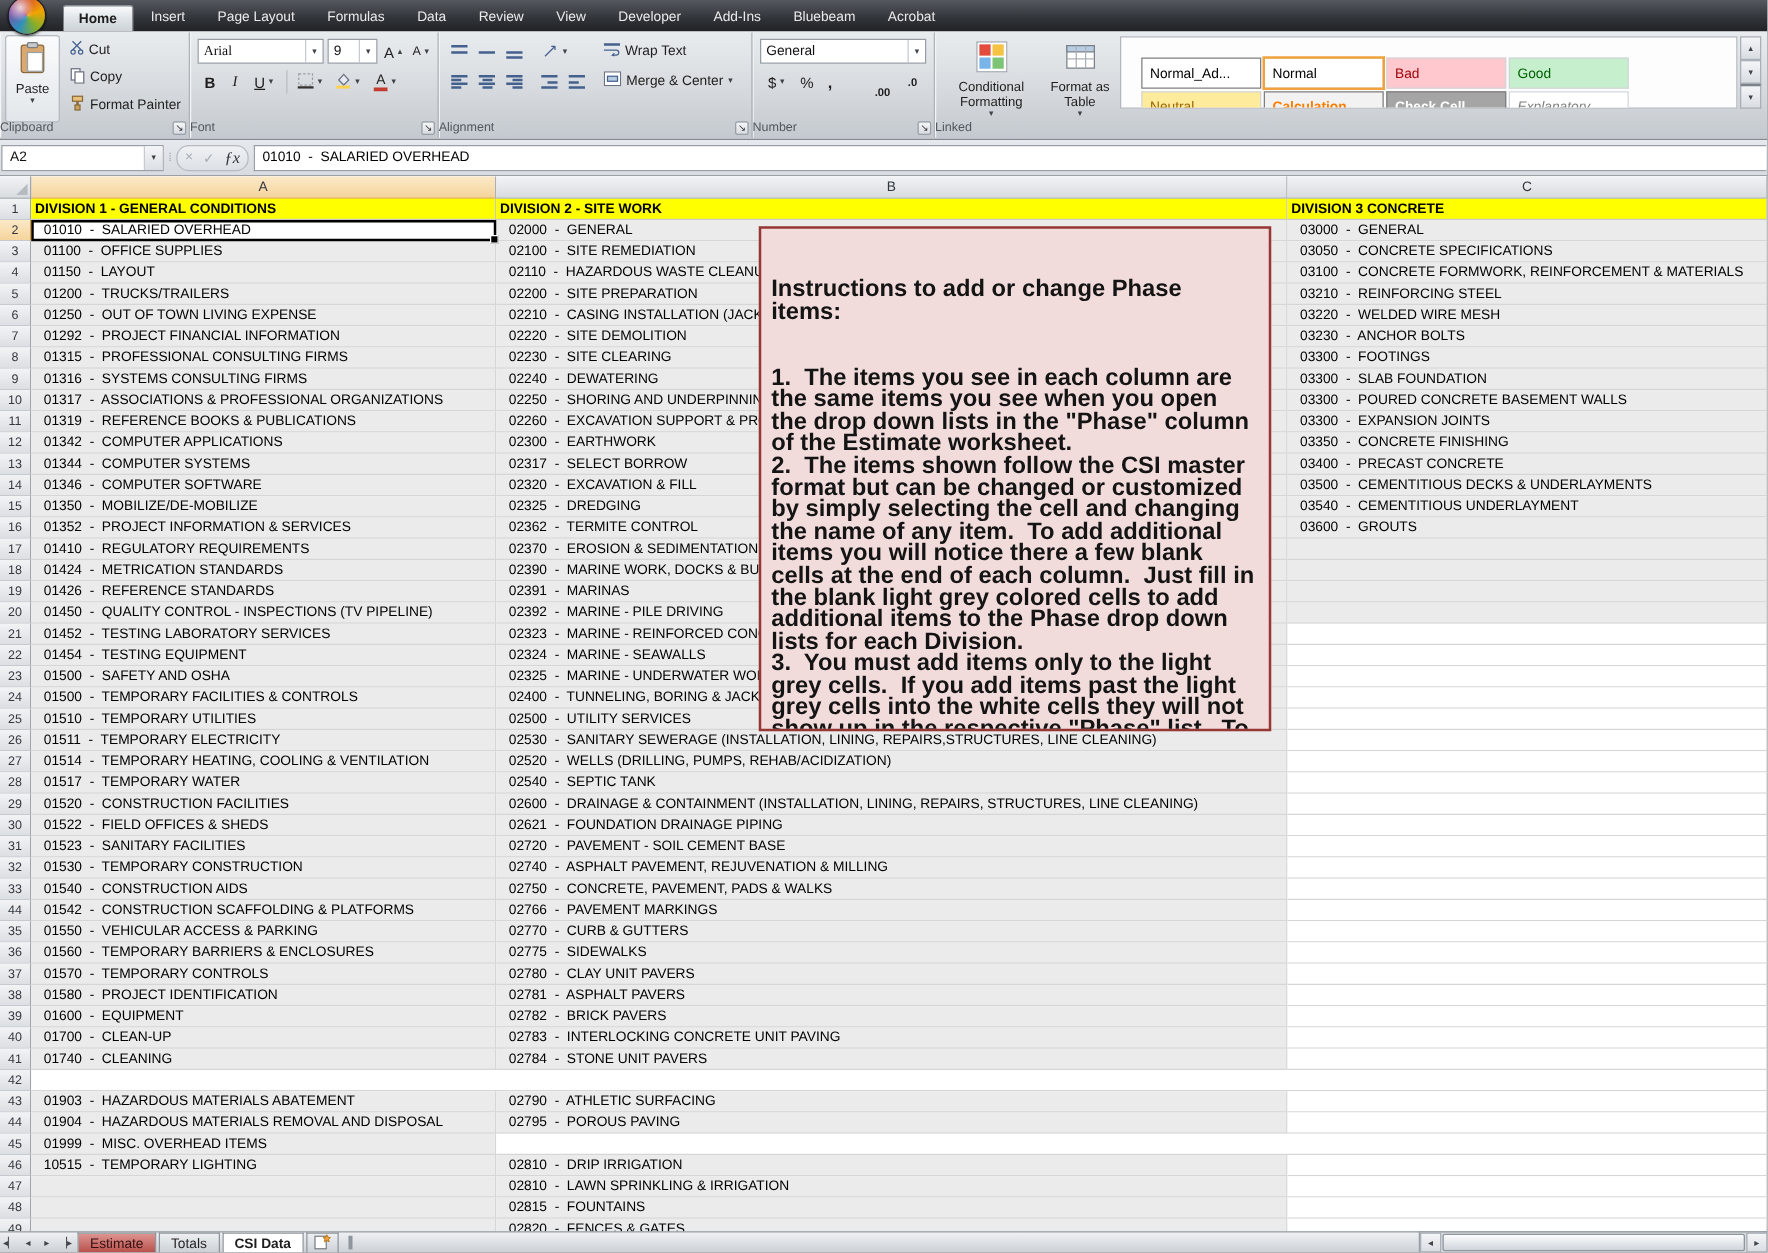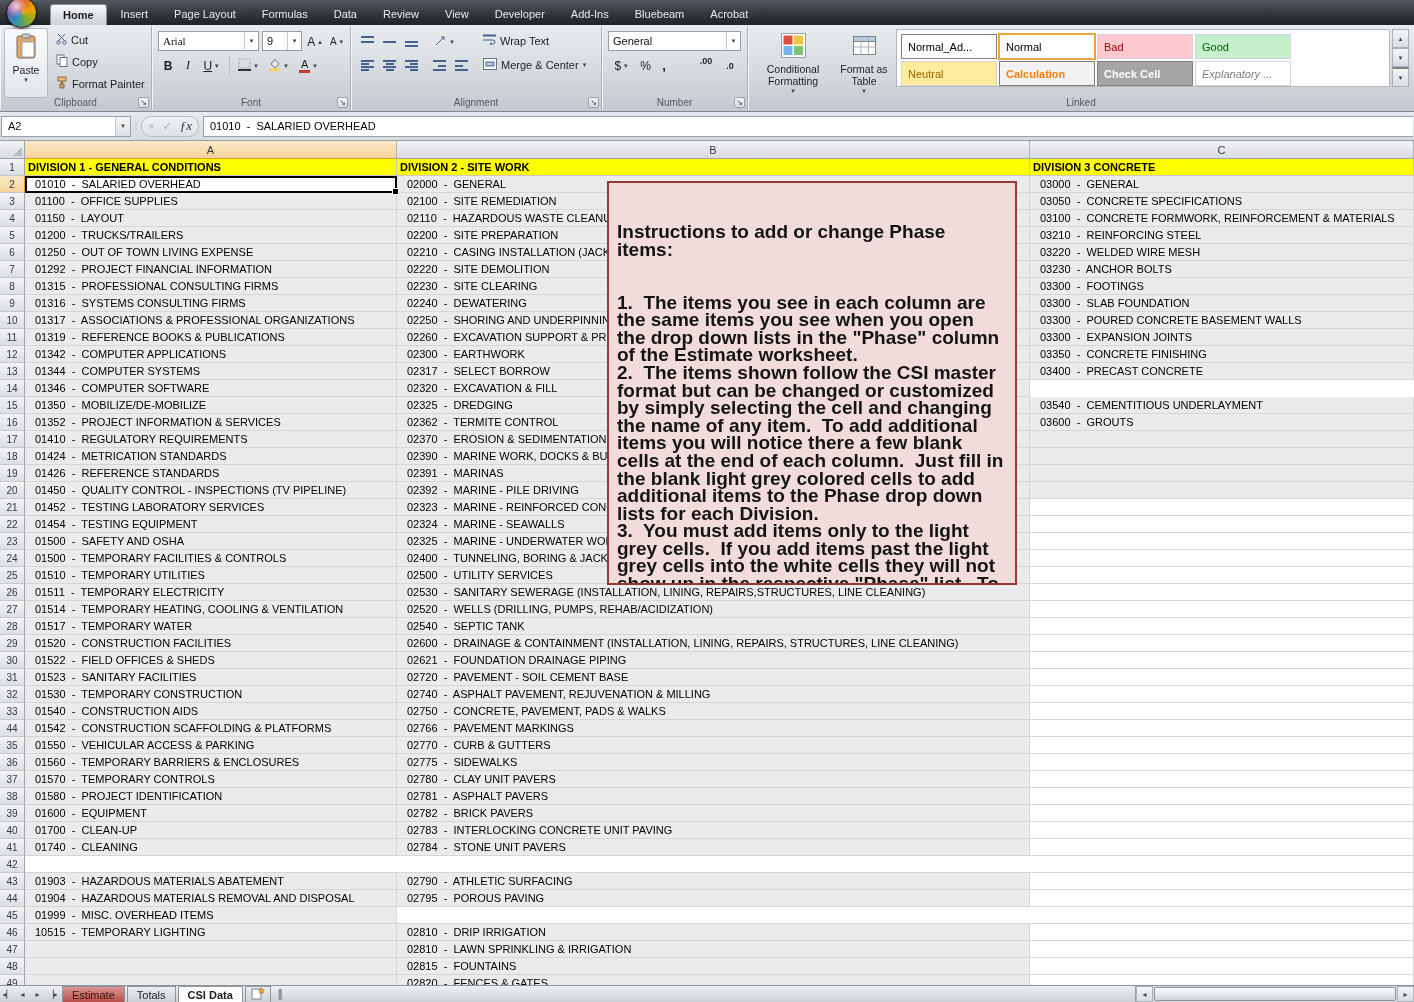--- a/index.html
+++ b/index.html
@@ -15,21 +15,21 @@
                conic-gradient(#d7542c,#f0a500,#7fae2e,#2e8fc0,#8a4ea0,#d7542c);
     border:1px solid #1c1d1f;box-shadow:0 1px 2px rgba(0,0,0,.6);z-index:11;}
   .rtab{height:21px;line-height:20px;padding:0 12px;margin-right:2px;color:#e9eaec;font-size:11px;white-space:nowrap;}
   .rtab.active{background:linear-gradient(#fafbfc,#e2e6ea 45%,#ccd1d7);color:#1d1d1d;
     border:1px solid #8b9097;border-bottom:none;border-radius:3px 3px 0 0;font-weight:bold;}
 
   
   .ribbon{position:absolute;top:25px;left:0;right:0;height:87px;
     background:linear-gradient(#e9ecef,#d6dade 55%,#c4c9cf);border-bottom:1px solid #84898f;}
   .grp{position:absolute;top:1px;bottom:1px;border-right:1px solid #aeb3ba;box-shadow:1px 0 0 #f2f4f6 inset;}
-  .glabel{position:absolute;left:0;right:0;bottom:1px;height:12px;text-align:center;
+  .glabel{position:absolute;left:0;right:0;bottom:1px;height:12px;text-align:left;
     font-size:10px;color:#52575d;line-height:12px;}
   .launcher{position:absolute;right:2px;bottom:2px;width:11px;height:11px;border:1px solid #9aa0a7;
     background:linear-gradient(#f5f6f8,#d8dce1);font-size:8px;line-height:10px;text-align:center;color:#3d4248;border-radius:2px;}
   .sbtn{position:absolute;display:flex;align-items:center;gap:4px;font-size:11px;color:#1e1e1e;
     padding:0 4px;height:19px;border-radius:2px;white-space:nowrap;}
   .bbtn{position:absolute;display:flex;flex-direction:column;align-items:center;justify-content:flex-start;
     font-size:10.5px;color:#1e1e1e;text-align:center;border:1px solid transparent;border-radius:3px;padding-top:4px;line-height:12px;}
   .bbtn .cap{margin-top:3px;}
   .dda{font-size:7px;color:#3d4248;line-height:8px;}
   .combo{position:absolute;background:#fff;border:1px solid #979da5;display:flex;align-items:center;
@@ -40,21 +40,21 @@
     border:1px solid #b6bbc2;border-radius:2px;background:linear-gradient(#fbfcfd,#e4e8ec);font-size:11px;color:#1e1e1e;gap:3px;}
   .tbtn.flat{border-color:transparent;background:transparent;}
   .letterB{font-weight:bold;font-size:12px;}
   .letterI{font-style:italic;font-family:"Liberation Serif",serif;font-size:12px;}
   .letterU{text-decoration:underline;font-size:12px;}
   .colorbar{width:11px;height:3px;margin-top:1px;}
   .vsep{position:absolute;width:1px;background:#b9bec4;top:30px;height:19px;}
 
   
   .gallery{position:absolute;display:flex;flex-wrap:wrap;align-content:flex-start;
-    background:#fdfdfe;border:1px solid #b2b7be;padding:3px;overflow:hidden;}
+    background:#fdfdfe;border:1px solid #b2b7be;padding:15px;overflow:hidden;}
   .stylecell{width:96px;height:25px;margin:1px;display:flex;align-items:center;padding-left:6px;
     font-size:11px;border:1px solid #d2d6db;white-space:nowrap;overflow:hidden;}
   .stylecell.selected{outline:2px solid #f0a23c;outline-offset:-1px;}
   .galscroll{position:absolute;top:3px;width:17px;display:flex;flex-direction:column;}
   .galscroll div{flex:1;border:1px solid #aab0b7;background:linear-gradient(#f4f5f7,#d9dde2);
     font-size:7px;display:flex;align-items:center;justify-content:center;color:#3d4248;}
 
   
   .fbar{position:absolute;top:112px;left:0;right:0;height:29px;background:linear-gradient(#e6e9ed,#d8dce1);
     border-bottom:1px solid #9aa0a7;display:flex;align-items:center;padding:0 1px;}
@@ -336,21 +336,21 @@
       <div class="tbtn flat" style="left:6px;top:29px;width:26px;">
           <span style="font-size:12px;">$</span>
           <span class="dda">▾</span>
         </div>
       <div class="tbtn flat" style="left:34px;top:29px;width:19px;">
           <span style="font-size:12px;">%</span>
         </div>
       <div class="tbtn flat" style="left:54px;top:29px;width:16px;">
           <span style="font-size:13px;font-weight:bold;">,</span>
         </div>
-      <div class="tbtn flat" style="left:92px;top:24px;width:24px;">
+      <div class="tbtn flat" style="left:92px;top:37px;width:24px;">
           <span style="font-size:9px;font-weight:bold;">.00</span>
         </div>
       <div class="tbtn flat" style="left:117px;top:29px;width:22px;">
           <span style="font-size:9px;font-weight:bold;">.0</span>
         </div>
       <div class="glabel">Number</div>
       <div class="launcher">↘</div>
     </div>
 
     <div class="grp" style="left:748px;right:0;border-right:none;">
@@ -494,20 +494,21 @@
         <div class="row">
           <div class="rn">13</div>
           <div class="cell wA grey">01344  -  COMPUTER SYSTEMS</div>
           <div class="cell wB grey">02317  -  SELECT BORROW</div>
           <div class="cell wC grey">03400  -  PRECAST CONCRETE</div>
         </div>
         <div class="row">
           <div class="rn">14</div>
           <div class="cell wA grey">01346  -  COMPUTER SOFTWARE</div>
           <div class="cell wB grey">02320  -  EXCAVATION &amp; FILL</div>
+          <div class="cell wC grey">03500  -  CEMENTITIOUS DECKS &amp; UNDERLAYMENTS</div>
         </div>
         <div class="row">
           <div class="rn">15</div>
           <div class="cell wA grey">01350  -  MOBILIZE/DE-MOBILIZE</div>
           <div class="cell wB grey">02325  -  DREDGING</div>
           <div class="cell wC grey">03540  -  CEMENTITIOUS UNDERLAYMENT</div>
         </div>
         <div class="row">
           <div class="rn">16</div>
           <div class="cell wA grey">01352  -  PROJECT INFORMATION &amp; SERVICES</div>

